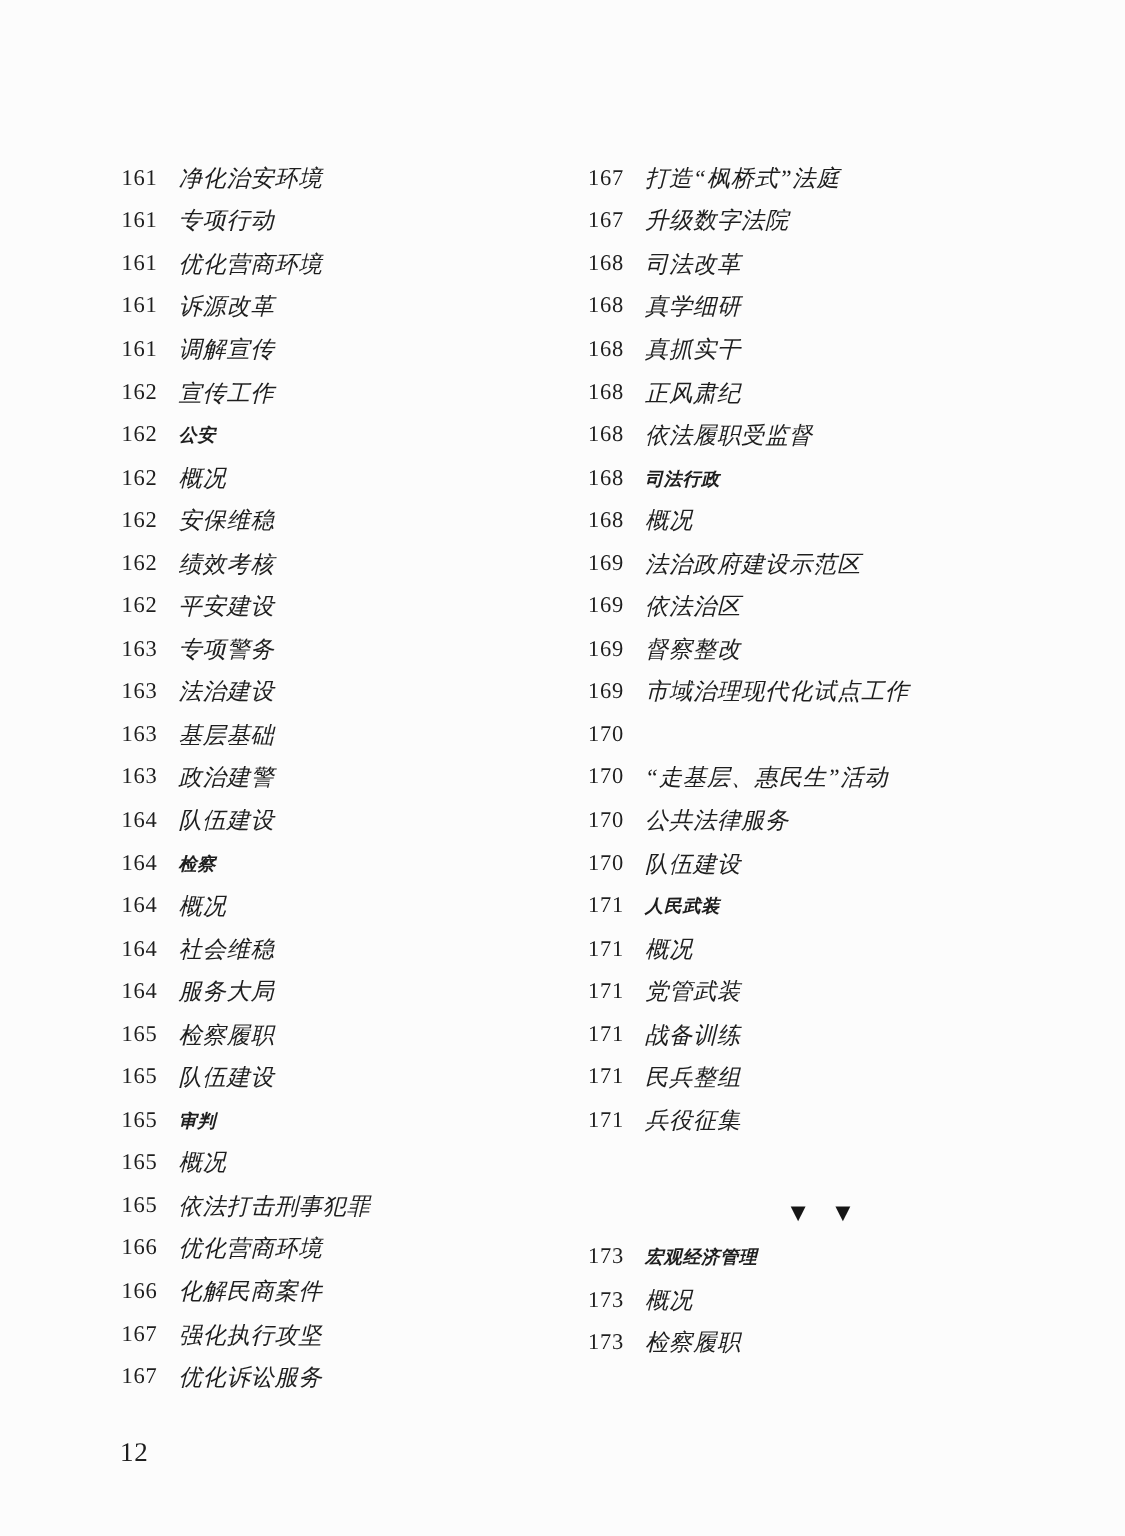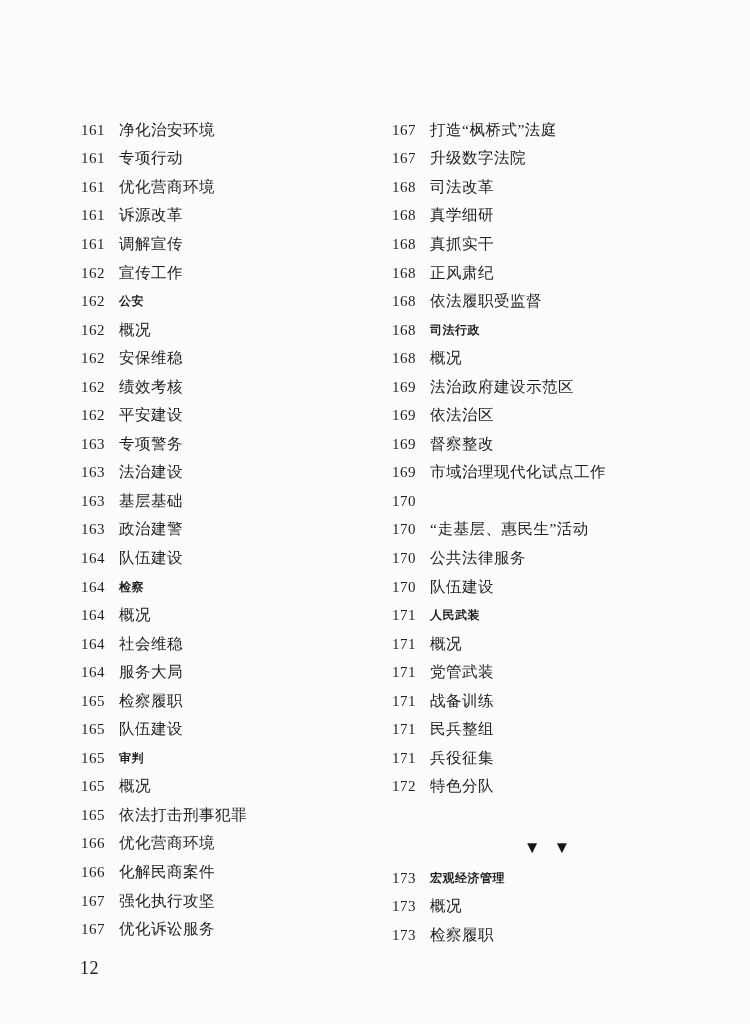--- a/index.html
+++ b/index.html
@@ -8,38 +8,39 @@
     background: #f7f7f7;
     font-family: "Liberation Serif", "DejaVu Serif", serif;
     color: #1e1e1e;
     position: relative;
     overflow: hidden;
   }
   .page {
     position: absolute; inset: 0;
     background: #fcfcfc;
   }
-  .toc-col { position: absolute; top: 116px; }
+  .toc-col { position: absolute; top: 105px; }
   .toc-col-left  { left: 81px;  width: 300px; }
   .toc-col-right { left: 392px; width: 310px; }
   .toc-row {
     display: flex;
     align-items: center;
     height: 28.55px;
     white-space: nowrap;
   }
   .pg {
     width: 38px;
     flex: 0 0 38px;
     font-size: 15px;
     letter-spacing: 0.5px;
   }
   .ttl {
     font-size: 15.5px;
     letter-spacing: 0.5px;
+    font-style: italic;
   }
   .toc-row.bold .ttl {
     font-family: "Liberation Sans", "DejaVu Sans", sans-serif;
     font-weight: 700;
     font-size: 12px;
   }
   .section-header {
     margin-top: 31px;
     height: 32px;
     display: flex;
@@ -273,24 +274,20 @@
           <span class="ttl">战备训练</span>
         </div>
         <div class="toc-row">
           <span class="pg">171</span>
           <span class="ttl">民兵整组</span>
         </div>
         <div class="toc-row">
           <span class="pg">171</span>
           <span class="ttl">兵役征集</span>
         </div>
-        <div class="toc-row">
-          <span class="pg">172</span>
-          <span class="ttl">特色分队</span>
-        </div>
       </div>
 
     <div class="section-header">
       <span class="marker">▼</span>
       <span class="marker">▼</span>
     </div>
 
     <div>
         <div class="toc-row bold">
           <span class="pg">173</span>

